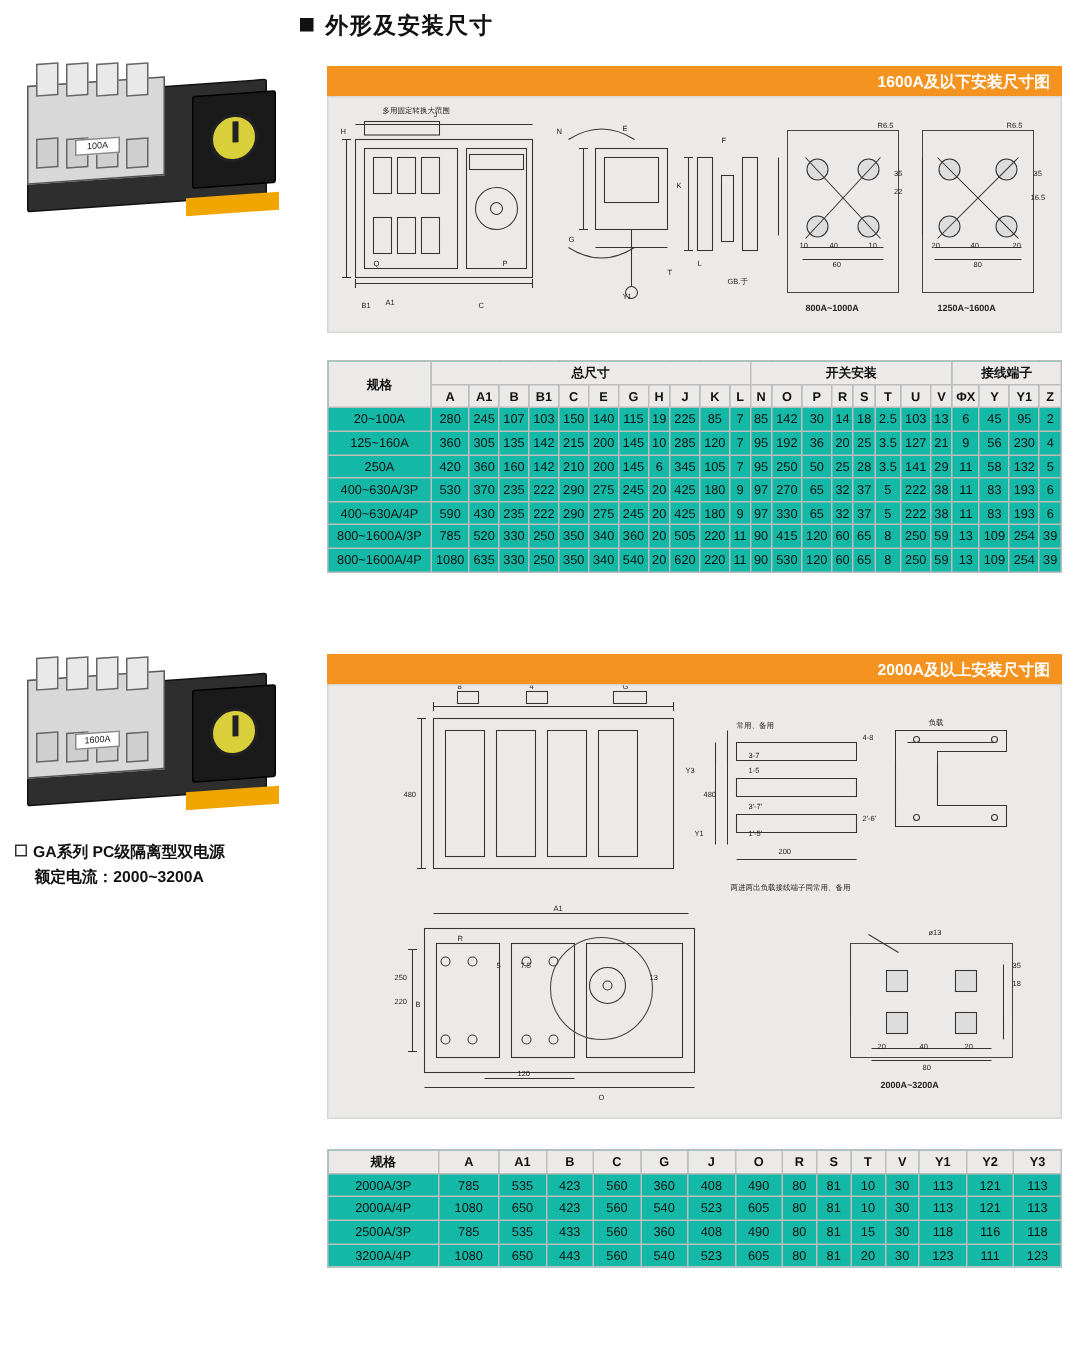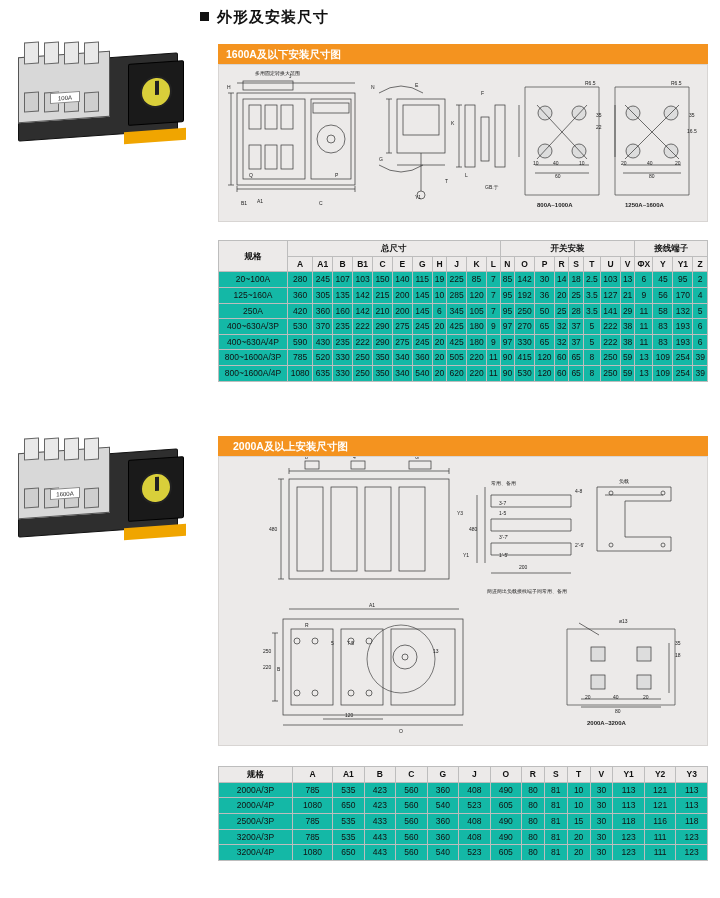--- a/index.html
+++ b/index.html
@@ -94,20 +94,21 @@
   
   .sec-bar {
     position:absolute;
     background:#f4931f;
     color:#fff;
     font-size:10.5px;
     font-weight:bold;
     padding:4px 8px;
     width:490px;
     left:218px;
+    text-align:right;
   }
   .dim-box {
     position:absolute; left:218px; width:490px;
     background:#eceae9; border:1px solid #d8d5d3;
   }
 
   
   table.spec {
     position:absolute; left:218px; width:490px;
     border-collapse:collapse;
@@ -173,20 +174,24 @@
         <div class="term" style="left:74px"></div>
         <div class="term2" style="left:14px"></div>
         <div class="term2" style="left:34px"></div>
         <div class="term2" style="left:54px"></div>
         <div class="term2" style="left:74px"></div>
         <div class="panel"></div>
         <div class="dial"></div>
         <div class="label-strip"></div>
         <div class="amp">1600A</div>
       </div>
+    </div>
+    <div class="prod-caption">
+      <span class="chk"></span><span>GA系列 PC级隔离型双电源</span>
+      <span class="line2">额定电流：2000~3200A</span>
     </div>
   </div>
 
   <div class="sec-bar" style="top:44px;">1600A及以下安装尺寸图</div>
 
   <div class="dim-box" style="top:64px; height:158px;">
     <svg width="488" height="156" viewBox="0 0 488 156">
       <g stroke="#333" fill="none" stroke-width="0.7">
 
         <rect x="18" y="28" width="118" height="92"></rect>
@@ -377,21 +382,21 @@
         <td>95</td>
         <td>192</td>
         <td>36</td>
         <td>20</td>
         <td>25</td>
         <td>3.5</td>
         <td>127</td>
         <td>21</td>
         <td>9</td>
         <td>56</td>
-        <td>170</td>
+        <td>230</td>
         <td>4</td>
       </tr>
       <tr>
         <td>250A</td>
         <td>420</td>
         <td>360</td>
         <td>160</td>
         <td>142</td>
         <td>210</td>
         <td>200</td>
@@ -700,37 +705,20 @@
         <td>490</td>
         <td>80</td>
         <td>81</td>
         <td>15</td>
         <td>30</td>
         <td>118</td>
         <td>116</td>
         <td>118</td>
       </tr>
       <tr>
-        <td>3200A/3P</td>
-        <td>785</td>
-        <td>535</td>
-        <td>443</td>
-        <td>560</td>
-        <td>360</td>
-        <td>408</td>
-        <td>490</td>
-        <td>80</td>
-        <td>81</td>
-        <td>20</td>
-        <td>30</td>
-        <td>123</td>
-        <td>111</td>
-        <td>123</td>
-      </tr>
-      <tr>
         <td>3200A/4P</td>
         <td>1080</td>
         <td>650</td>
         <td>443</td>
         <td>560</td>
         <td>540</td>
         <td>523</td>
         <td>605</td>
         <td>80</td>
         <td>81</td>

